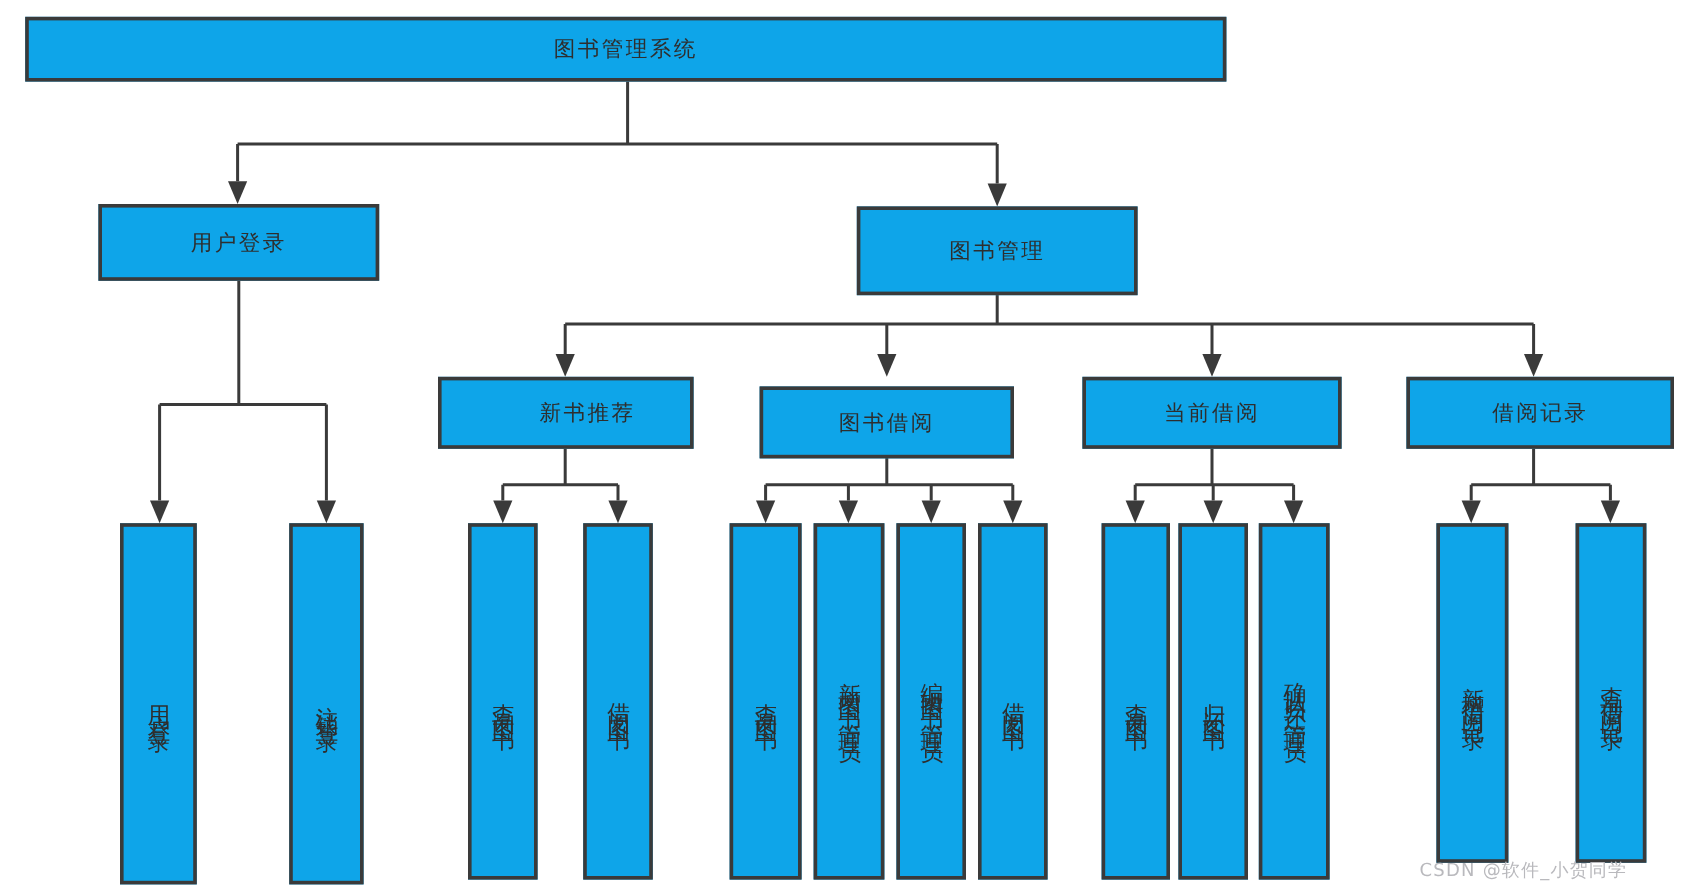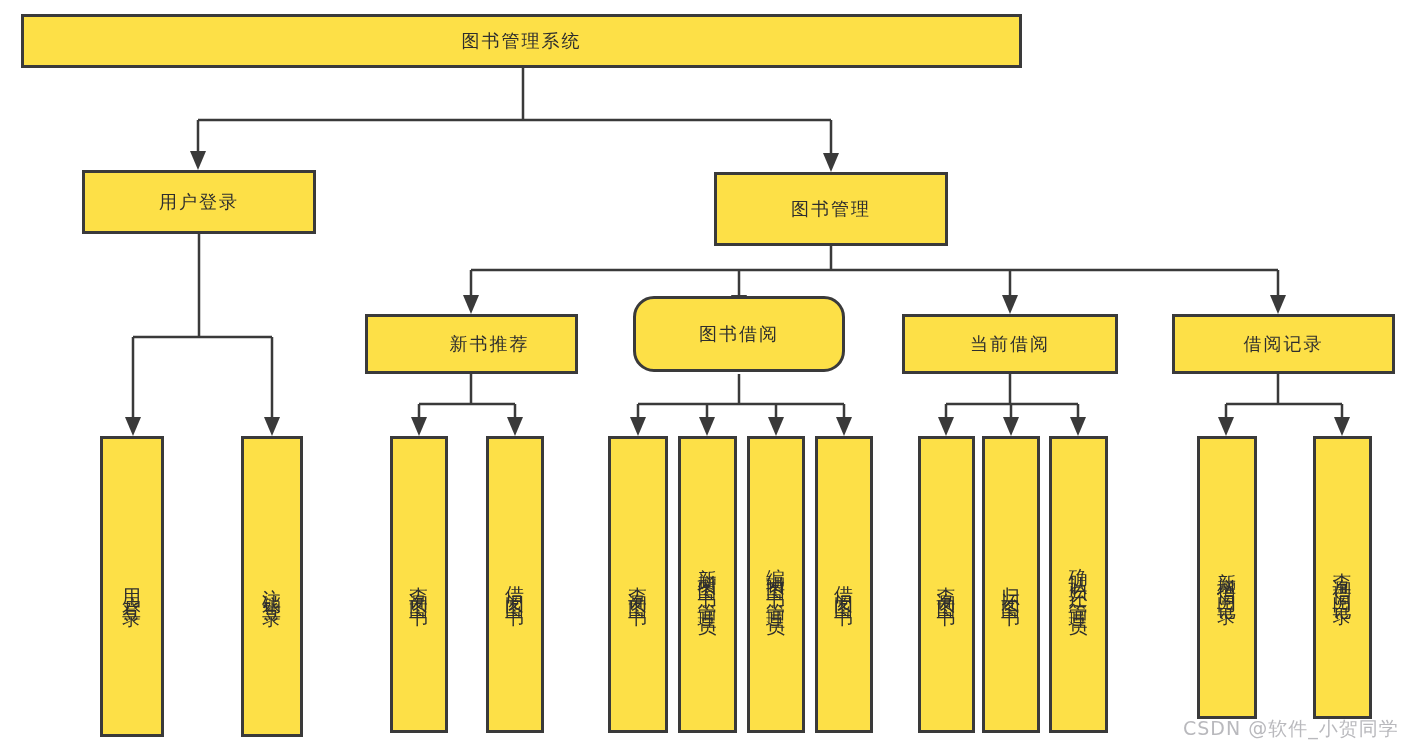--- a/index.html
+++ b/index.html
@@ -20,42 +20,42 @@
     left: 0;
     top: 0;
     width: 1405px;
     height: 747px;
     pointer-events: none;
   }
   .node {
     position: absolute;
     box-sizing: border-box;
     border: 3px solid #3a3a3a;
-    background: #fde047;
+    background: #0ea5e9;
     display: flex;
     align-items: center;
     justify-content: center;
     color: #2e2e2e;
     font-size: 18px;
     letter-spacing: 2px;
     text-align: center;
     z-index: 2;
   }
   .leaf {
     writing-mode: vertical-rl;
     text-orientation: mixed;
     font-size: 19px;
     letter-spacing: 7px;
     line-height: 1;
   }
   .watermark {
     position: absolute;
     left: 1183px;
     top: 716px;
-    font-size: 19px;
+    font-size: 15px;
     letter-spacing: 1px;
     color: #b9b9bd;
     z-index: 3;
     white-space: nowrap;
   }
   .lines {
     stroke: #3a3a3a;
     stroke-width: 2.5;
     fill: none;
   }
@@ -111,21 +111,21 @@
       <polygon class="arrows" points="1334,417 1350,417 1342,436"></polygon>
     </g>
   </svg>
 
   <div class="node" style="left:21px; top:14px; width:1001px; height:54px;">图书管理系统</div>
 
   <div class="node" style="left:82px; top:170px; width:234px; height:64px;">用户登录</div>
   <div class="node" style="left:714px; top:172px; width:234px; height:74px;">图书管理</div>
 
   <div class="node" style="left:365px; top:314px; width:213px; height:60px;padding-left:36px;">新书推荐</div>
-  <div class="node" style="left:633px; top:296px; width:212px; height:76px;border-radius:21px;">图书借阅</div>
+  <div class="node" style="left:633px; top:322px; width:212px; height:60px;">图书借阅</div>
   <div class="node" style="left:902px; top:314px; width:216px; height:60px;">当前借阅</div>
   <div class="node" style="left:1172px; top:314px; width:223px; height:60px;">借阅记录</div>
 
   <div class="node leaf" style="left:100px; top:436px; width:64px; height:301px;">用户登录</div>
   <div class="node leaf" style="left:241px; top:436px; width:62px; height:301px;">注销登录</div>
 
   <div class="node leaf" style="left:390px; top:436px; width:58px; height:297px;">查询图书</div>
   <div class="node leaf" style="left:486px; top:436px; width:58px; height:297px;">借阅图书</div>
 
   <div class="node leaf" style="left:608px; top:436px; width:60px; height:297px;">查询图书</div>

